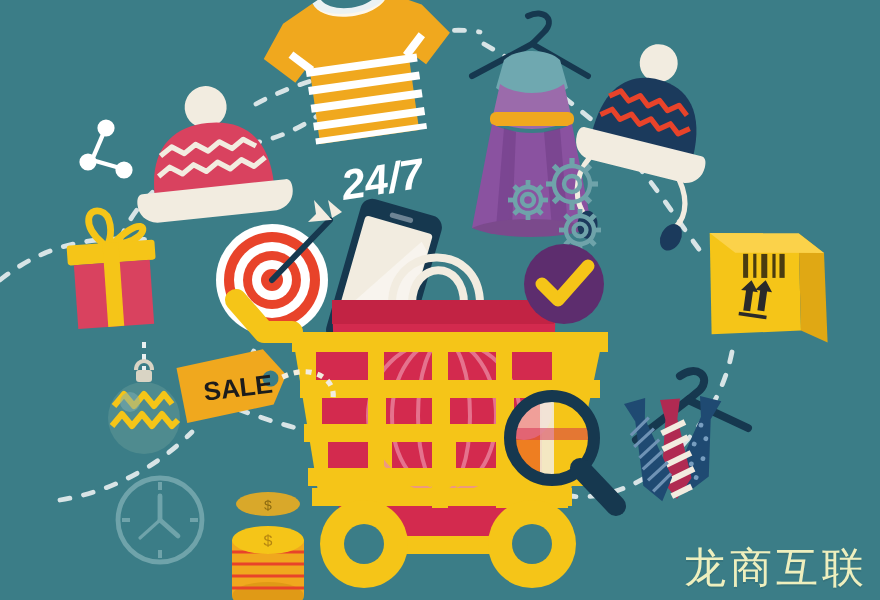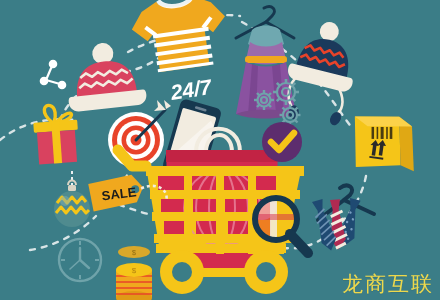--- a/index.html
+++ b/index.html
@@ -6,21 +6,21 @@
   #stage{
     position:relative;width:440px;height:300px;overflow:hidden;
     background:#3b7d87;
     font-family:"Liberation Sans", sans-serif;
   }
   #stage svg{display:block;}
   .wm{
     position:absolute;right:6px;bottom:2px;
     font-family:Liberation Mono, monospace;
     font-size:21px;letter-spacing:2px;
-    color:#fde047;opacity:.92;
+    color:#fef9c3;opacity:.92;
     user-select:none;pointer-events:none;
     text-shadow:0 1px 0 rgba(0,0,0,.08);
   }
 </style>
 </head>
 <body>
 
 <div id="stage" style="background: rgb(59, 125, 135);">
 
   <svg width="440" height="300" viewBox="0 0 440 300">

